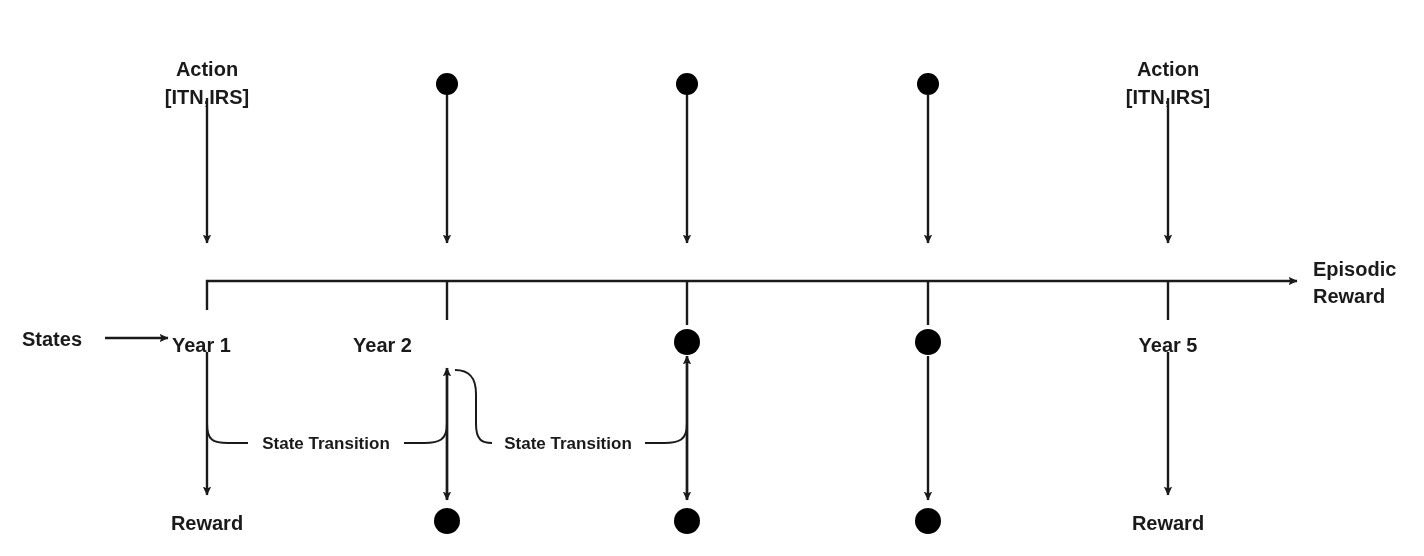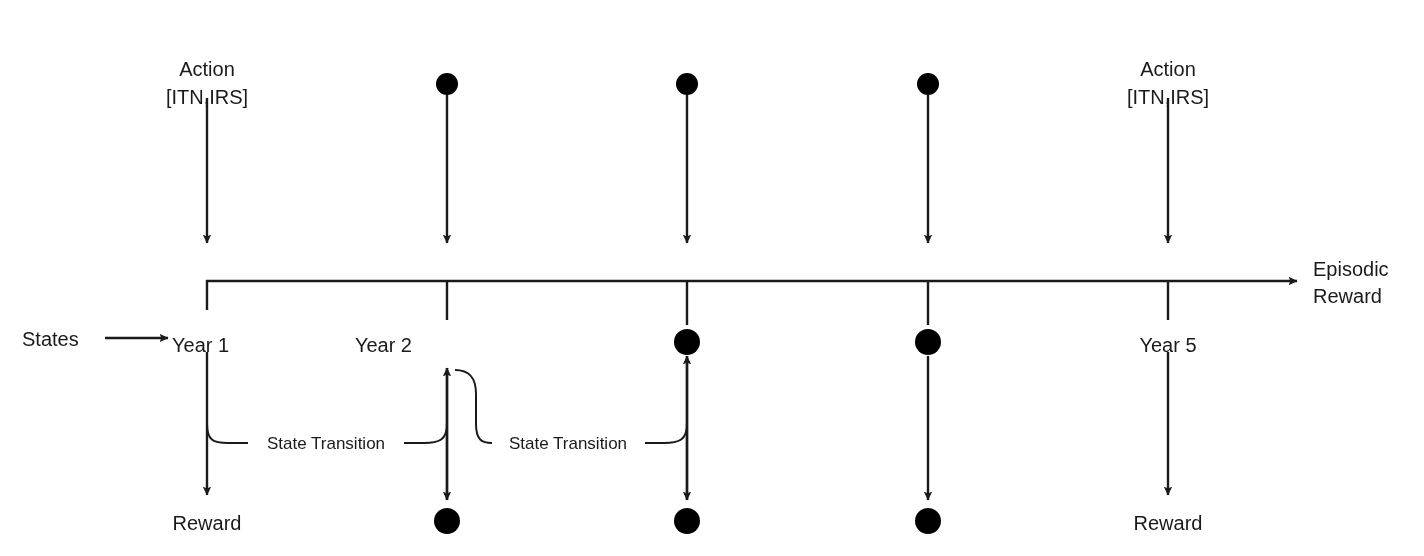--- a/index.html
+++ b/index.html
@@ -7,20 +7,21 @@
     padding: 0;
     background: #ffffff;
   }
   #diagram-root {
     position: relative;
     width: 1424px;
     height: 556px;
     background: #ffffff;
     font-family: "Liberation Sans", sans-serif;
     overflow: hidden;
+    font-weight: bold;
   }
   svg.canvas {
     position: absolute;
     left: 0;
     top: 0;
     width: 1424px;
     height: 556px;
     display: block;
   }
   text {

